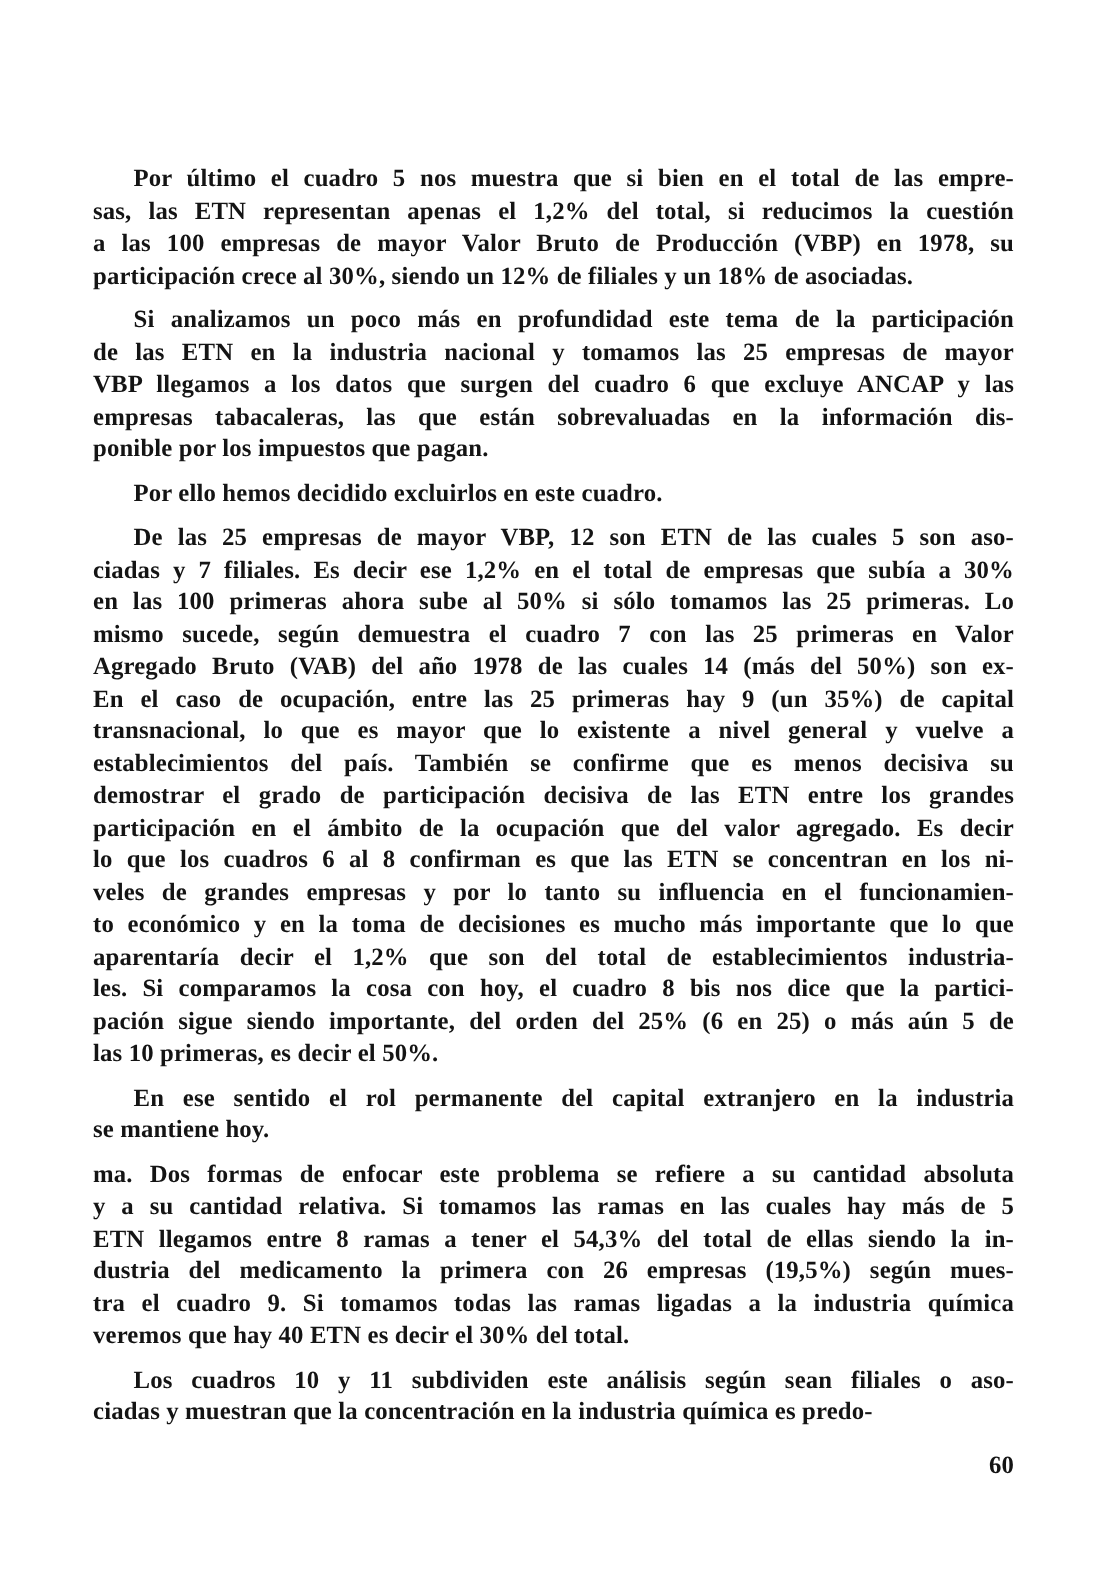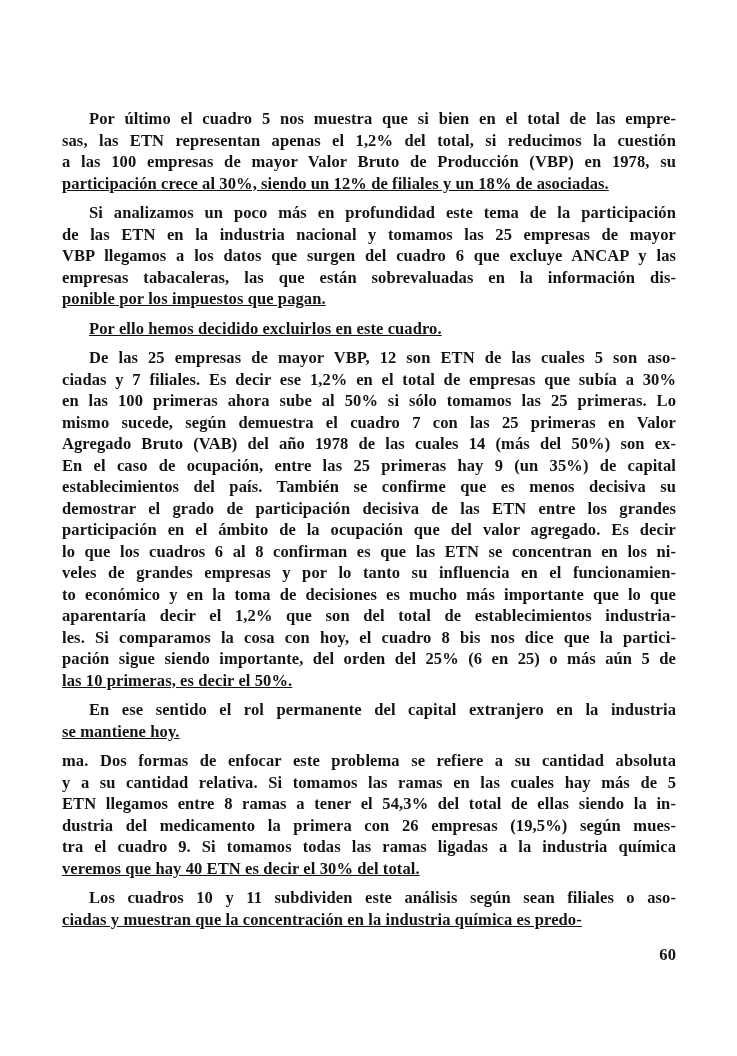--- a/index.html
+++ b/index.html
@@ -32,21 +32,20 @@
   .line {
     text-align: justify;
     text-align-last: justify;
     white-space: normal;
   }
   .line.first {
     text-indent: 27px;
   }
   .line.last {
     text-align-last: left;
-    text-decoration: underline;
   }
   .page-number {
     margin-top: 14px;
     font-size: 16.5px;
     line-height: 21.5px;
     text-align: right;
   }
 </style>
 </head>
 <body>
@@ -69,20 +68,21 @@
       <div class="paragraph">
         <div class="line first last">Por ello hemos decidido excluirlos en este cuadro.</div>
       </div>
       <div class="paragraph">
         <div class="line first">De las 25 empresas de mayor VBP, 12 son ETN de las cuales 5 son aso-</div>
         <div class="line">ciadas y 7 filiales. Es decir ese 1,2% en el total de empresas que subía a 30%</div>
         <div class="line">en las 100 primeras ahora sube al 50% si sólo tomamos las 25 primeras. Lo</div>
         <div class="line">mismo sucede, según demuestra el cuadro 7 con las 25 primeras en Valor</div>
         <div class="line">Agregado Bruto (VAB) del año 1978 de las cuales 14 (más del 50%) son ex-</div>
         <div class="line">En el caso de ocupación, entre las 25 primeras hay 9 (un 35%) de capital</div>
+        <div class="line">transnacional, lo que es mayor que lo existente a nivel general y vuelve a</div>
         <div class="line">establecimientos del país. También se confirme que es menos decisiva su</div>
         <div class="line">demostrar el grado de participación decisiva de las ETN entre los grandes</div>
         <div class="line">participación en el ámbito de la ocupación que del valor agregado. Es decir</div>
         <div class="line">lo que los cuadros 6 al 8 confirman es que las ETN se concentran en los ni-</div>
         <div class="line">veles de grandes empresas y por lo tanto su influencia en el funcionamien-</div>
         <div class="line">to económico y en la toma de decisiones es mucho más importante que lo que</div>
         <div class="line">aparentaría decir el 1,2% que son del total de establecimientos industria-</div>
         <div class="line">les. Si comparamos la cosa con hoy, el cuadro 8 bis nos dice que la partici-</div>
         <div class="line">pación sigue siendo importante, del orden del 25% (6 en 25) o más aún 5 de</div>
         <div class="line last">las 10 primeras, es decir el 50%.</div>

